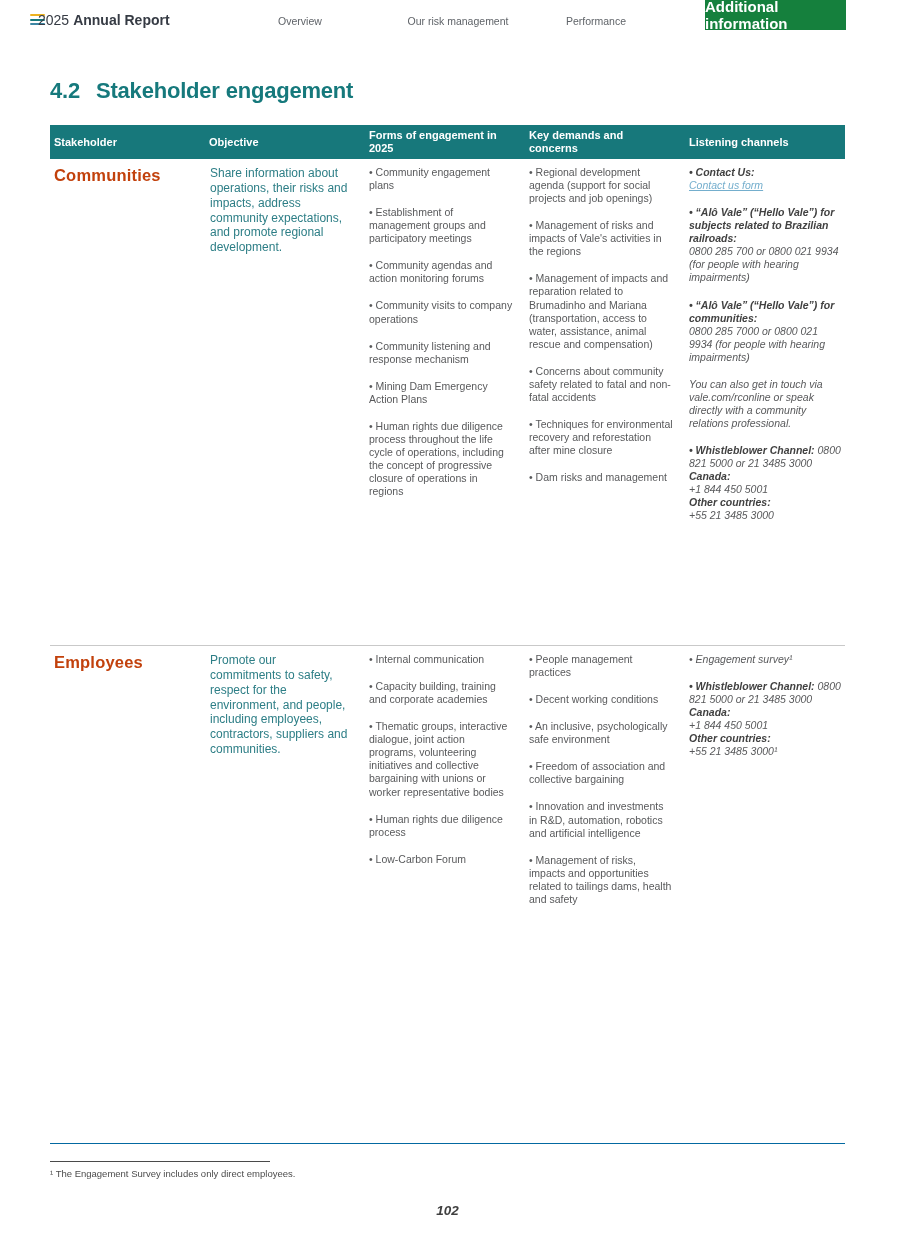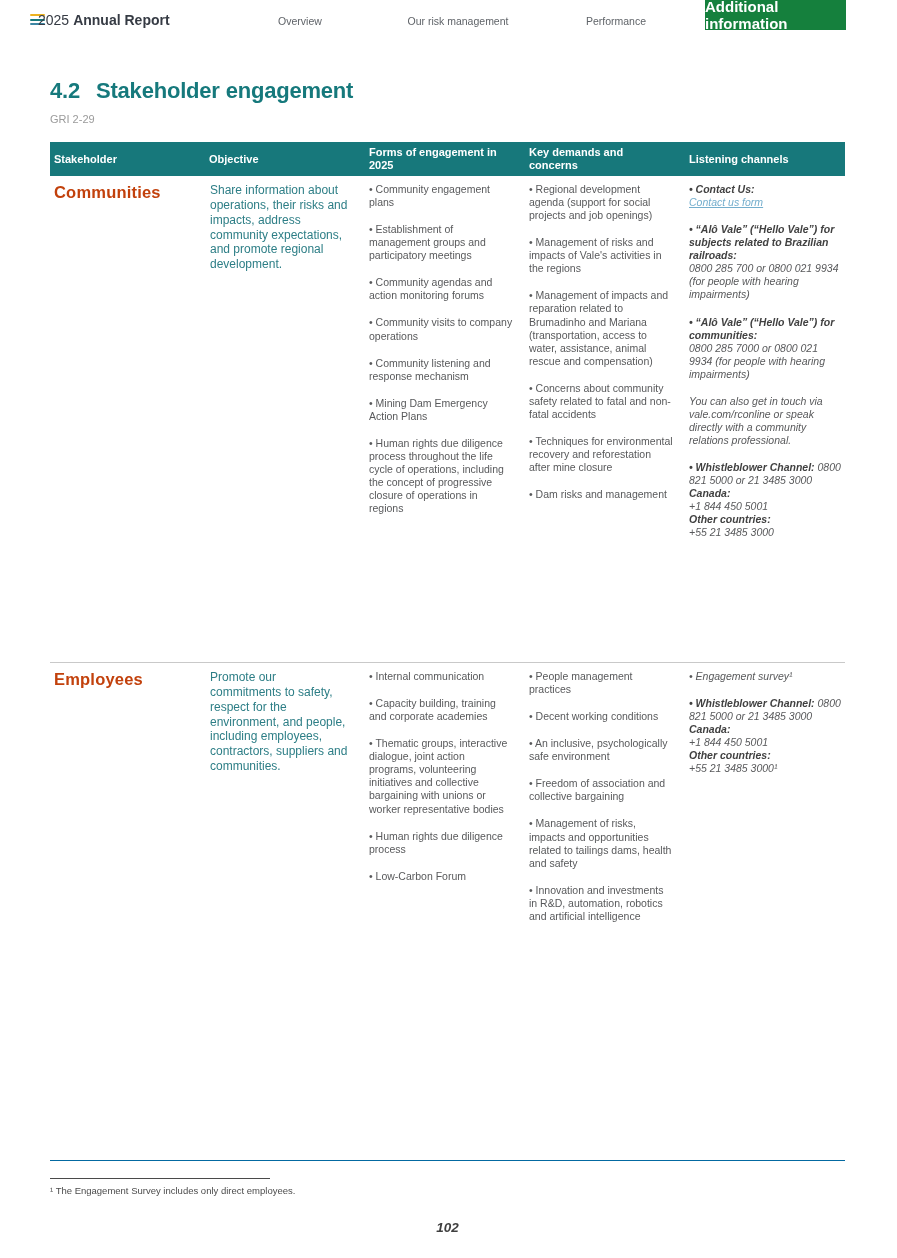--- a/index.html
+++ b/index.html
@@ -22,21 +22,21 @@
   .hl3 { background: #3e87a5; }
   .brand { position: absolute; left: 38px; top: 12px; font-size: 14px; color: #363b44; white-space: nowrap; }
   .brand .year { font-weight: 400; margin-right: 4px; }
   .brand .bt { font-weight: 700; }
   .navlink {
     position: absolute; top: 15px; font-size: 10.5px; color: #5f6368;
     text-align: center; text-decoration: none; cursor: pointer; display: block;
   }
   .nav-0 { left: 255px; width: 90px; }
   .nav-1 { left: 385px; width: 146px; }
-  .nav-2 { left: 568px; width: 96px; }
+  .nav-2 { left: 548px; width: 96px; }
   .navtab {
     position: absolute; left: 705px; top: 0; width: 141px; height: 30px;
     background: #15803d; color: #fff; font-size: 15px; font-weight: 700;
     display: flex; align-items: center; justify-content: center; cursor: pointer;
   }
 
   
   main { margin-left: 50px; width: 795px; }
   .title { margin: 0; padding-top: 38px; height: 68px; color: #16797c; font-size: 22px; font-weight: 700; letter-spacing: -0.2px; }
   .title .num { margin-right: 16px; }
@@ -85,21 +85,20 @@
     <a class="navlink nav-0">Overview</a>
     <a class="navlink nav-1">Our risk management</a>
     <a class="navlink nav-2">Performance</a>
     <div class="navtab">Additional information</div>
   </header>
 
   <main>
     <h1 class="title">
       <span class="num">4.2</span><span>Stakeholder engagement</span>
     </h1>
-    <div class="gri">GRI 2-29</div>
 
     <div class="table">
 
       <div class="thead">
         <div class="hcell">Stakeholder</div>
         <div class="hcell">Objective</div>
         <div class="hcell">Forms of engagement in 2025</div>
         <div class="hcell">Key demands and concerns</div>
         <div class="hcell">Listening channels</div>
       </div>
@@ -156,22 +155,22 @@
           <p>• Capacity building, training and corporate academies</p>
           <p>• Thematic groups, interactive dialogue, joint action programs, volunteering initiatives and collective bargaining with unions or worker representative bodies</p>
           <p>• Human rights due diligence process</p>
           <p>• Low-Carbon Forum</p>
         </div>
         <div class="cell c-list">
           <p>• People management practices</p>
           <p>• Decent working conditions</p>
           <p>• An inclusive, psychologically safe environment</p>
           <p>• Freedom of association and collective bargaining</p>
+          <p>• Innovation and investments in R&amp;D, automation, robotics and artificial intelligence</p>
           <p>• Management of risks, impacts and opportunities related to tailings dams, health and safety</p>
-          <p>• Innovation and investments in R&amp;D, automation, robotics and artificial intelligence</p>
         </div>
         <div class="cell c-chan">
           <div class="chan-block">• Engagement survey¹</div>
           <div class="chan-block">
             <div><span class="b">• Whistleblower Channel:</span><span> 0800 821 5000 or 21 3485 3000</span></div>
             <div class="b">Canada:</div>
             <div>+1 844 450 5001</div>
             <div class="b">Other countries:</div>
             <div>+55 21 3485 3000¹</div>
           </div>

